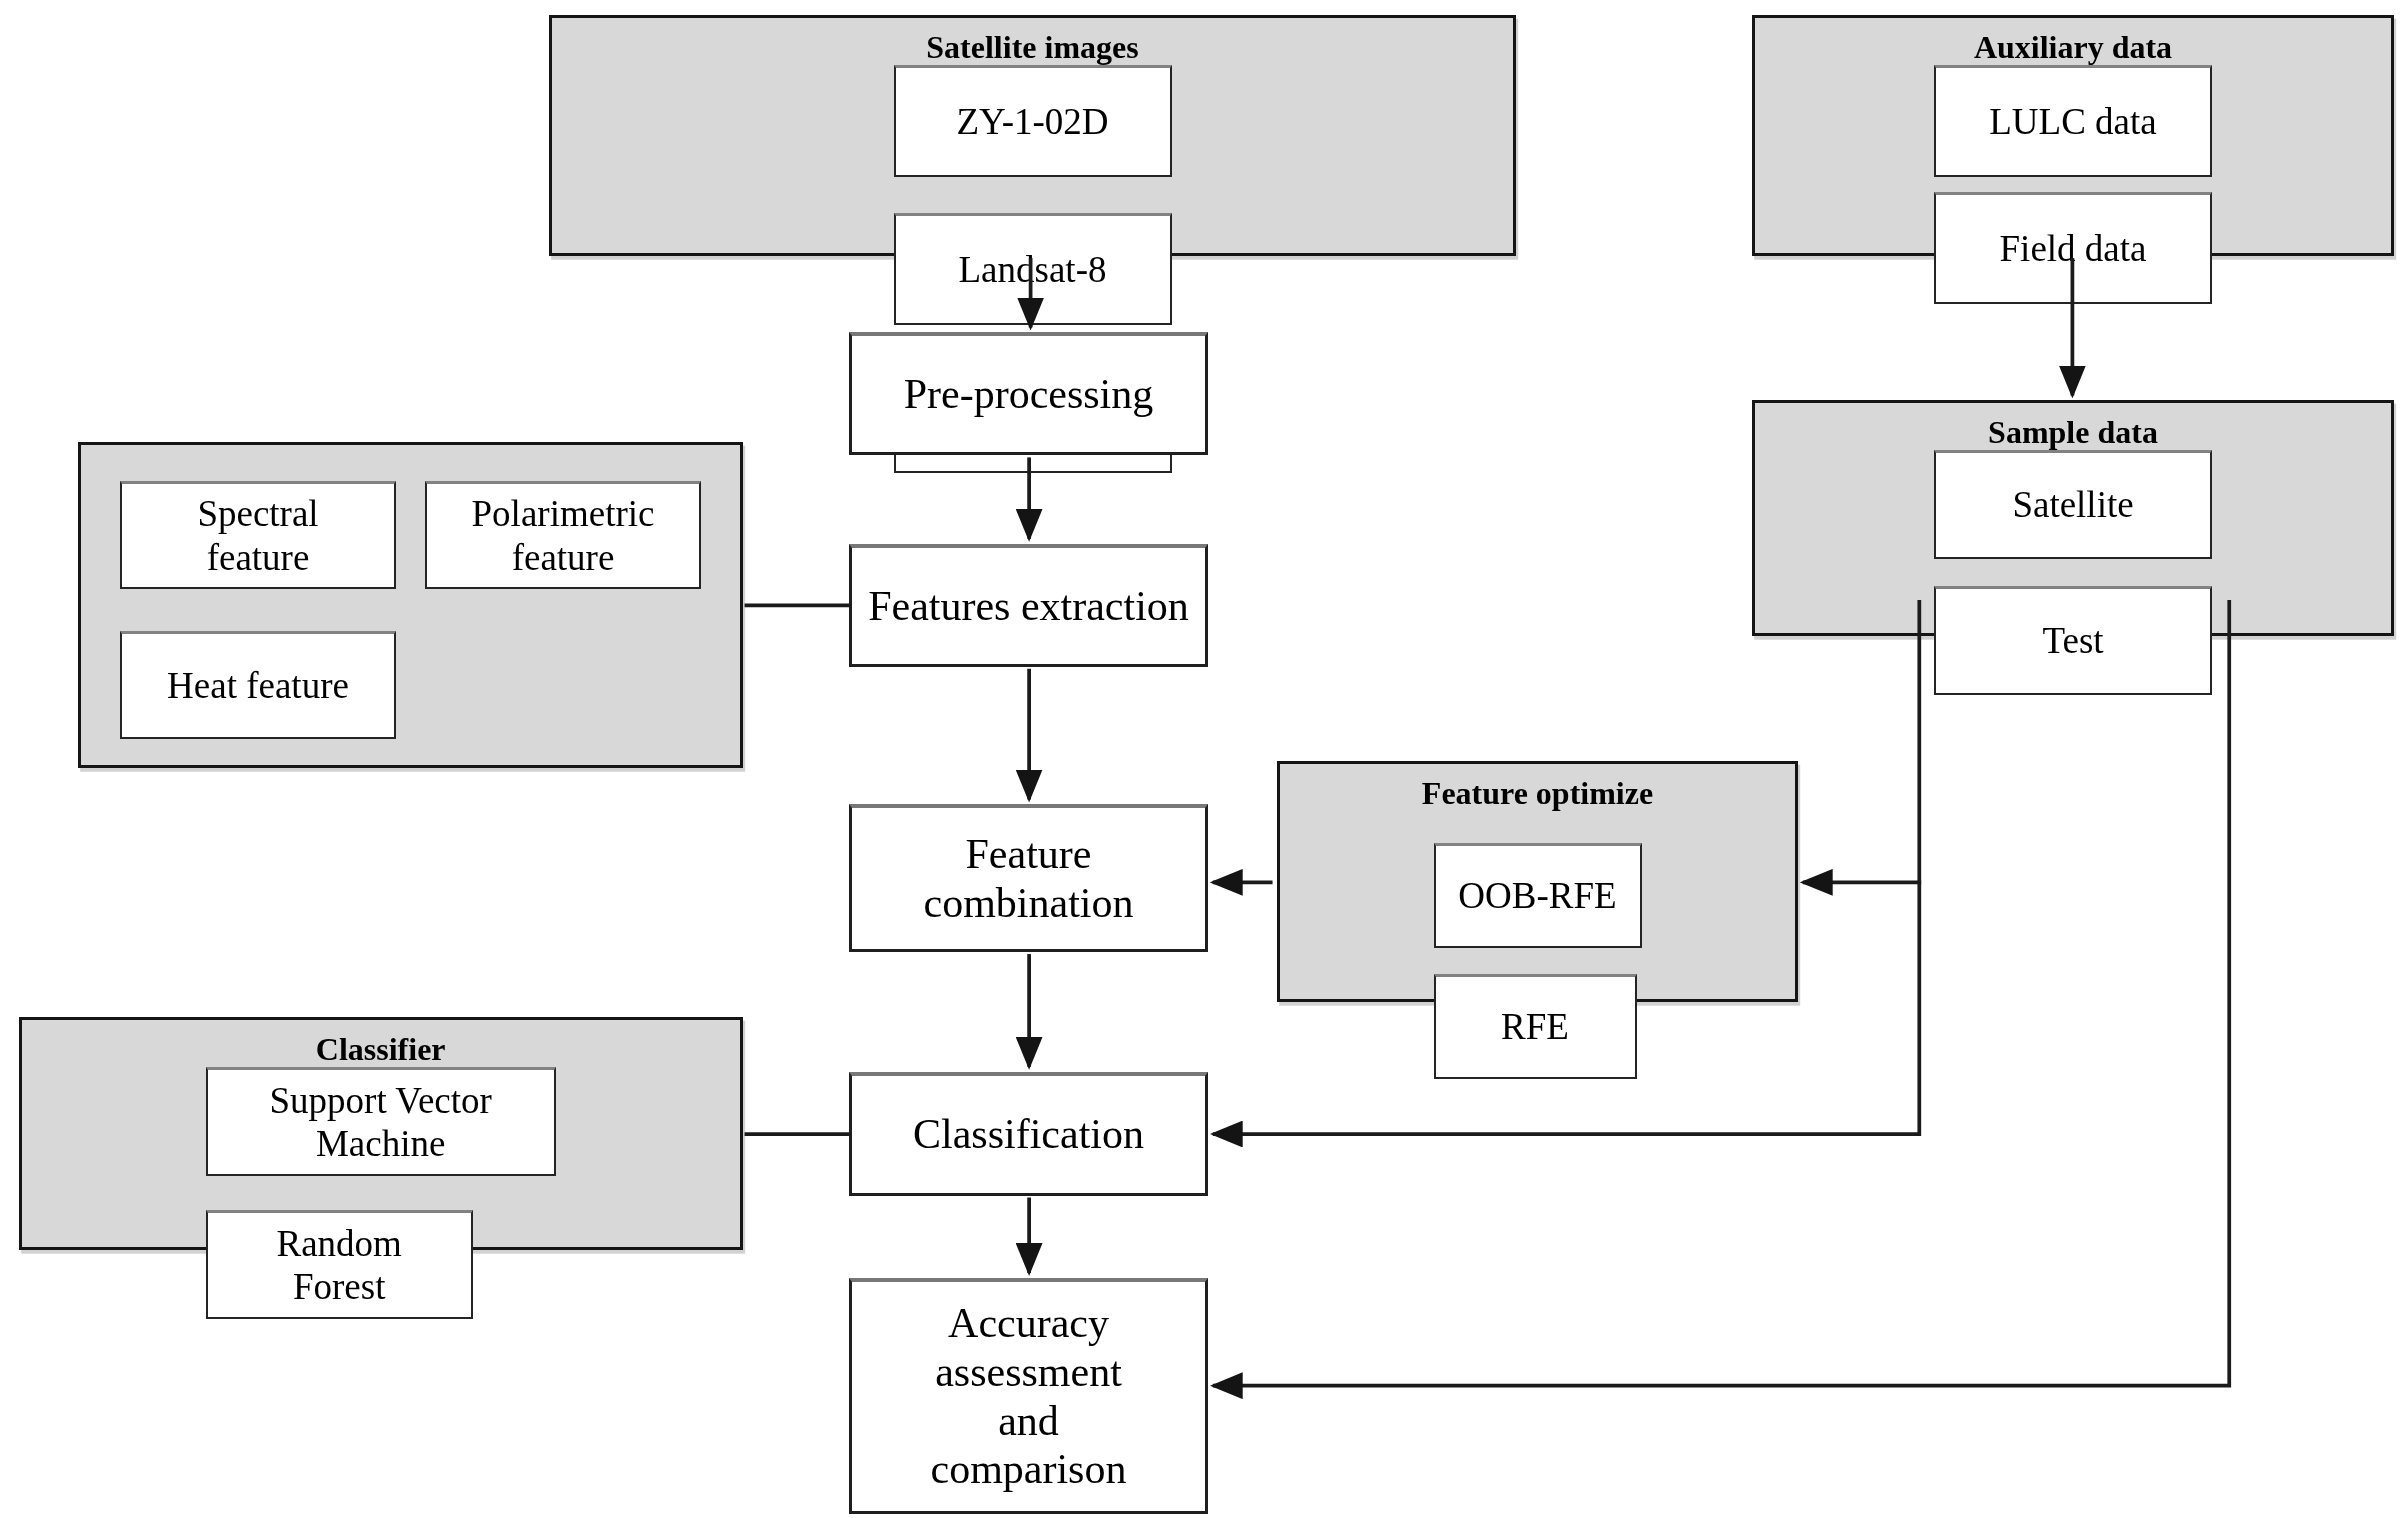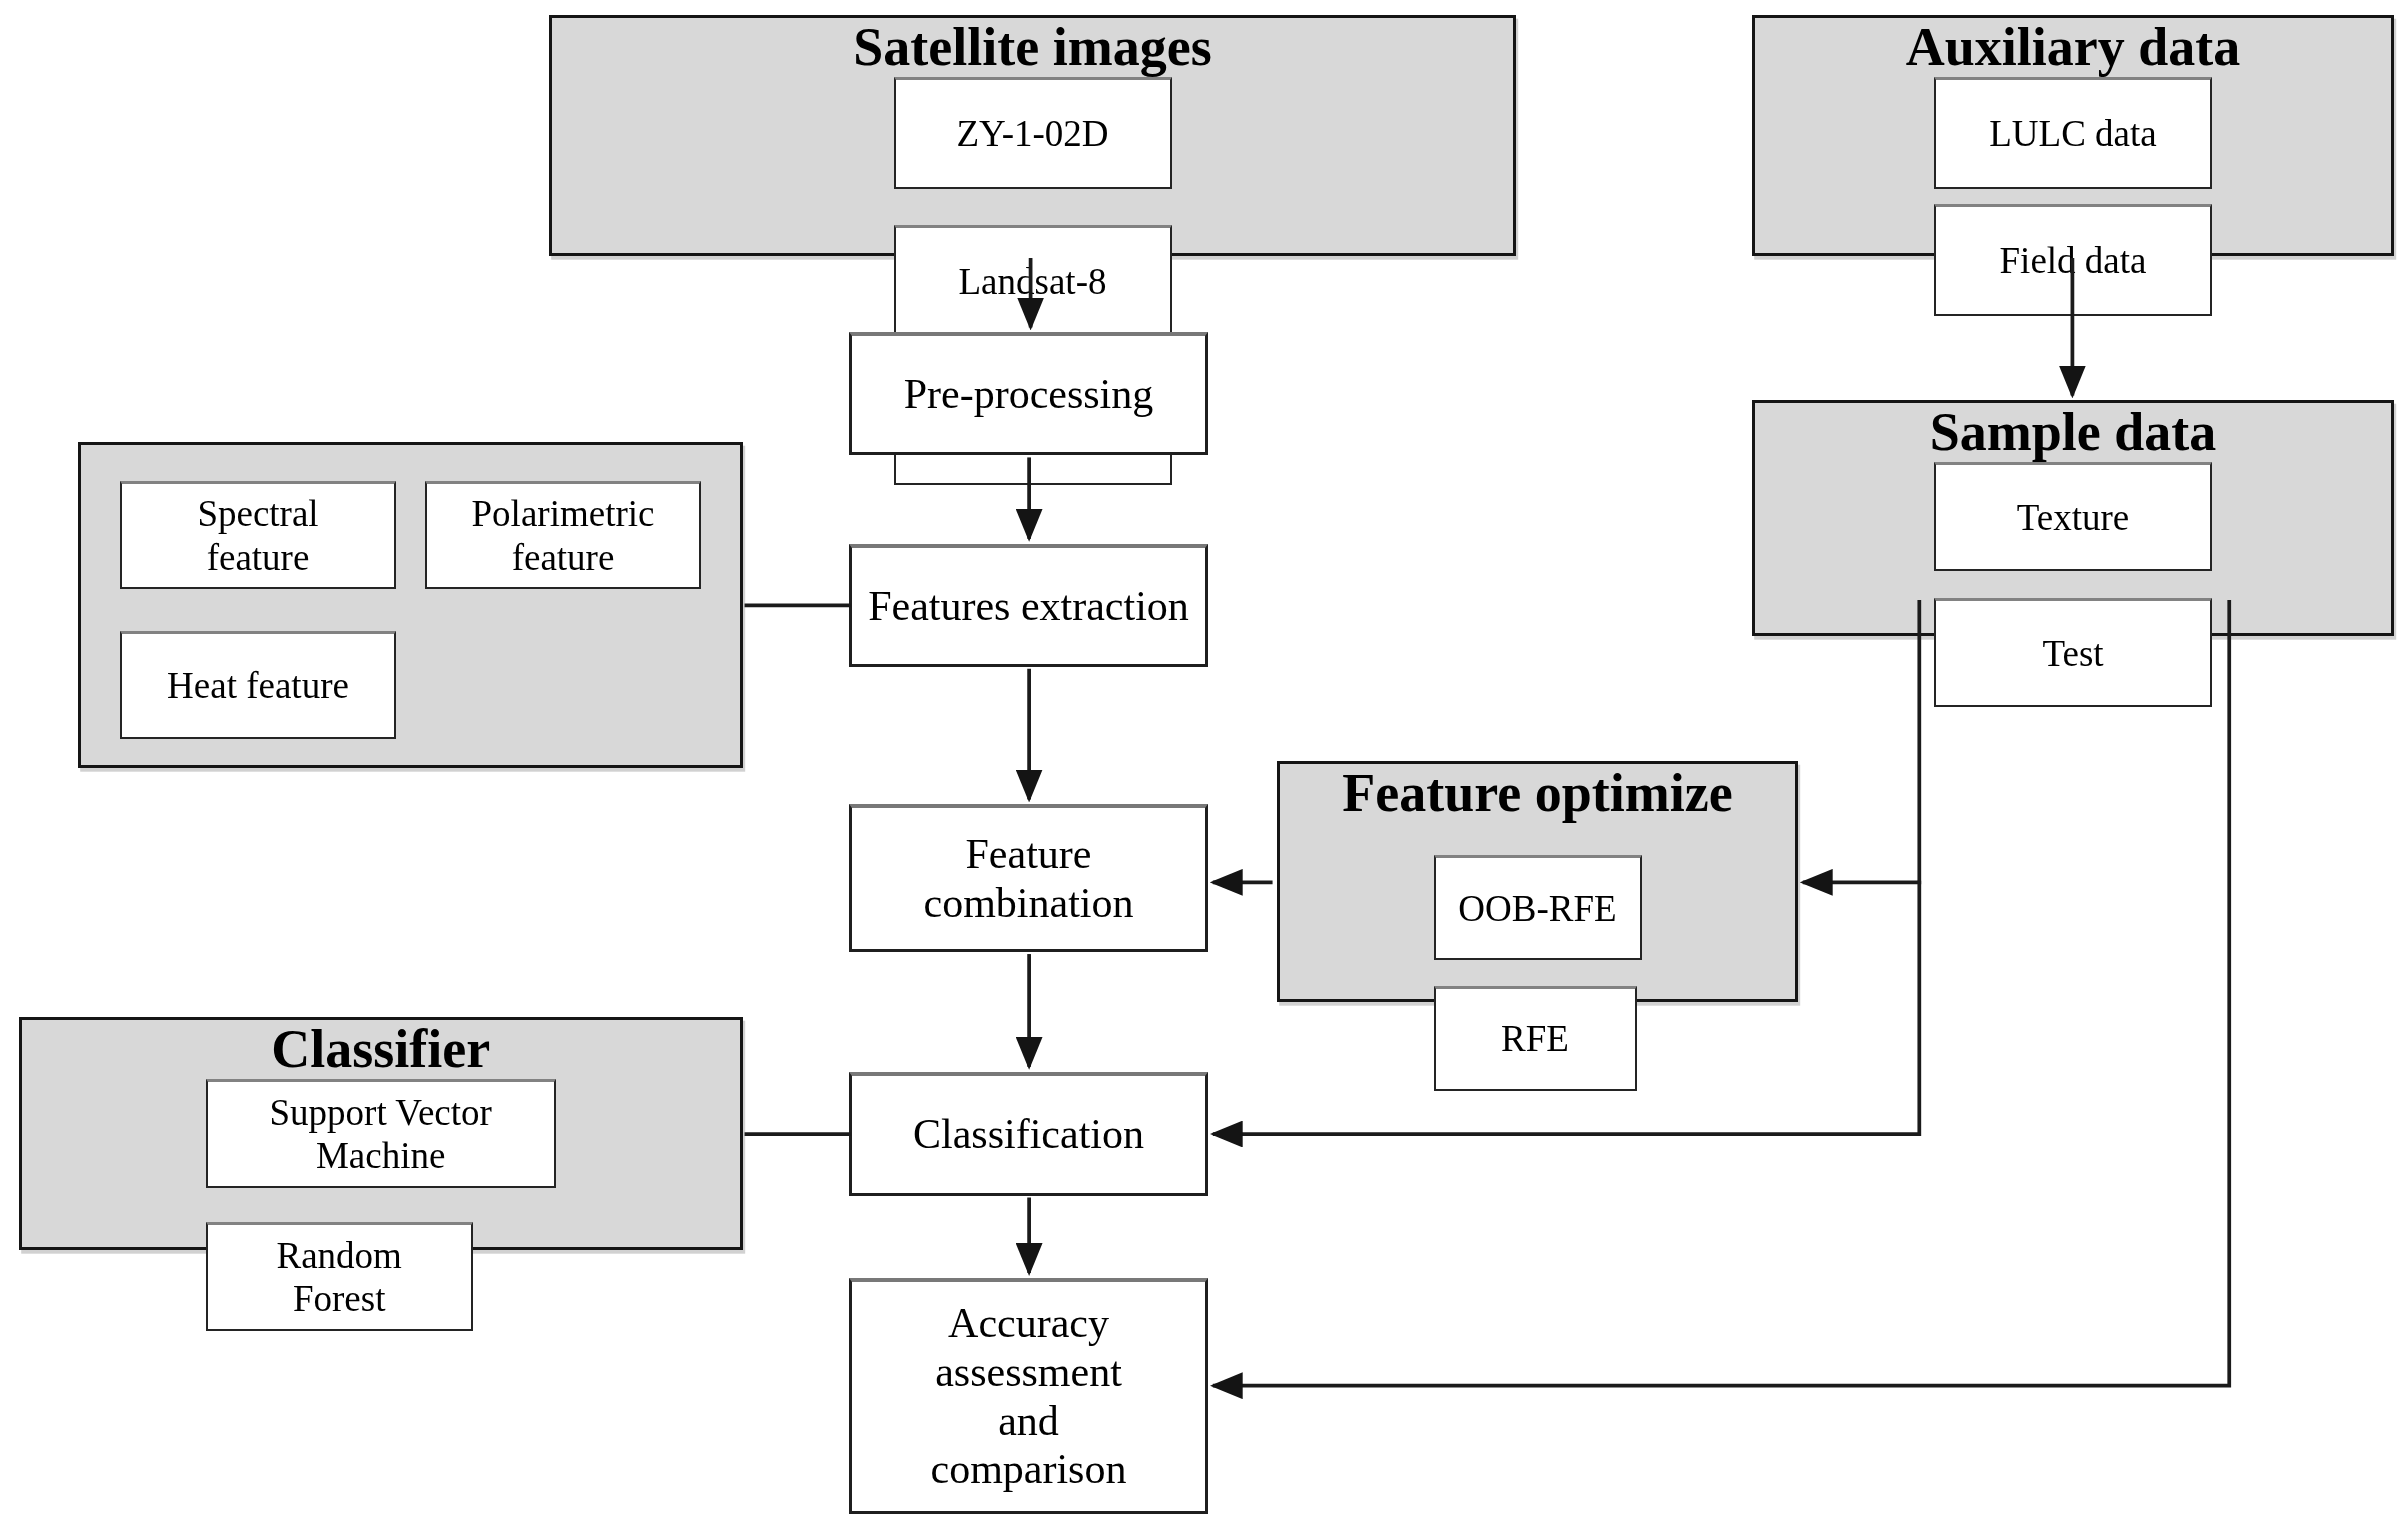--- a/index.html
+++ b/index.html
@@ -8,21 +8,21 @@
     font-family:"Liberation Serif","DejaVu Serif",serif;color:#000;
     overflow:hidden;
   }
   
   .grp{
     position:absolute;background:#d8d8d8;border:3px solid #151515;
     box-sizing:border-box;display:flex;flex-direction:column;align-items:center;
     box-shadow:2.2px 3.7px 0 rgba(0,0,0,0.18);
   }
   .grp-title{
-    font-weight:bold;font-size:54px;line-height:1.1;text-align:center;
+    font-weight:bold;font-size:32px;line-height:1.1;margin-top:12px;text-align:center;
   }
   .items-row{display:flex;margin-top:auto;flex-direction:column;}
   
   .itm{
     background:#ffffff;border:2.2px solid #242424;border-top:3.7px solid #828282;
     box-sizing:border-box;display:flex;align-items:center;justify-content:center;
     text-align:center;font-size:37px;line-height:1.18;padding:0 15px;
   }
   
   .proc{
@@ -92,21 +92,21 @@
 
   <div class="grp" id="grp-features">
     <div class="itm">Spectral feature</div>
     <div class="itm">Polarimetric feature</div>
     <div class="itm">Heat feature</div>
   </div>
 
   <div class="grp" id="grp-sample">
     <div class="grp-title">Sample data</div>
     <div class="items-row">
-      <div class="itm">Texture</div>
+      <div class="itm">Satellite</div>
       <div class="itm">Test</div>
     </div>
   </div>
 
   <div class="grp" id="grp-optimize">
     <div class="grp-title">Feature optimize</div>
     <div class="items-row">
       <div class="itm" id="itm-oob">OOB-RFE</div>
       <div class="itm" id="itm-rfe">RFE</div>
     </div>

